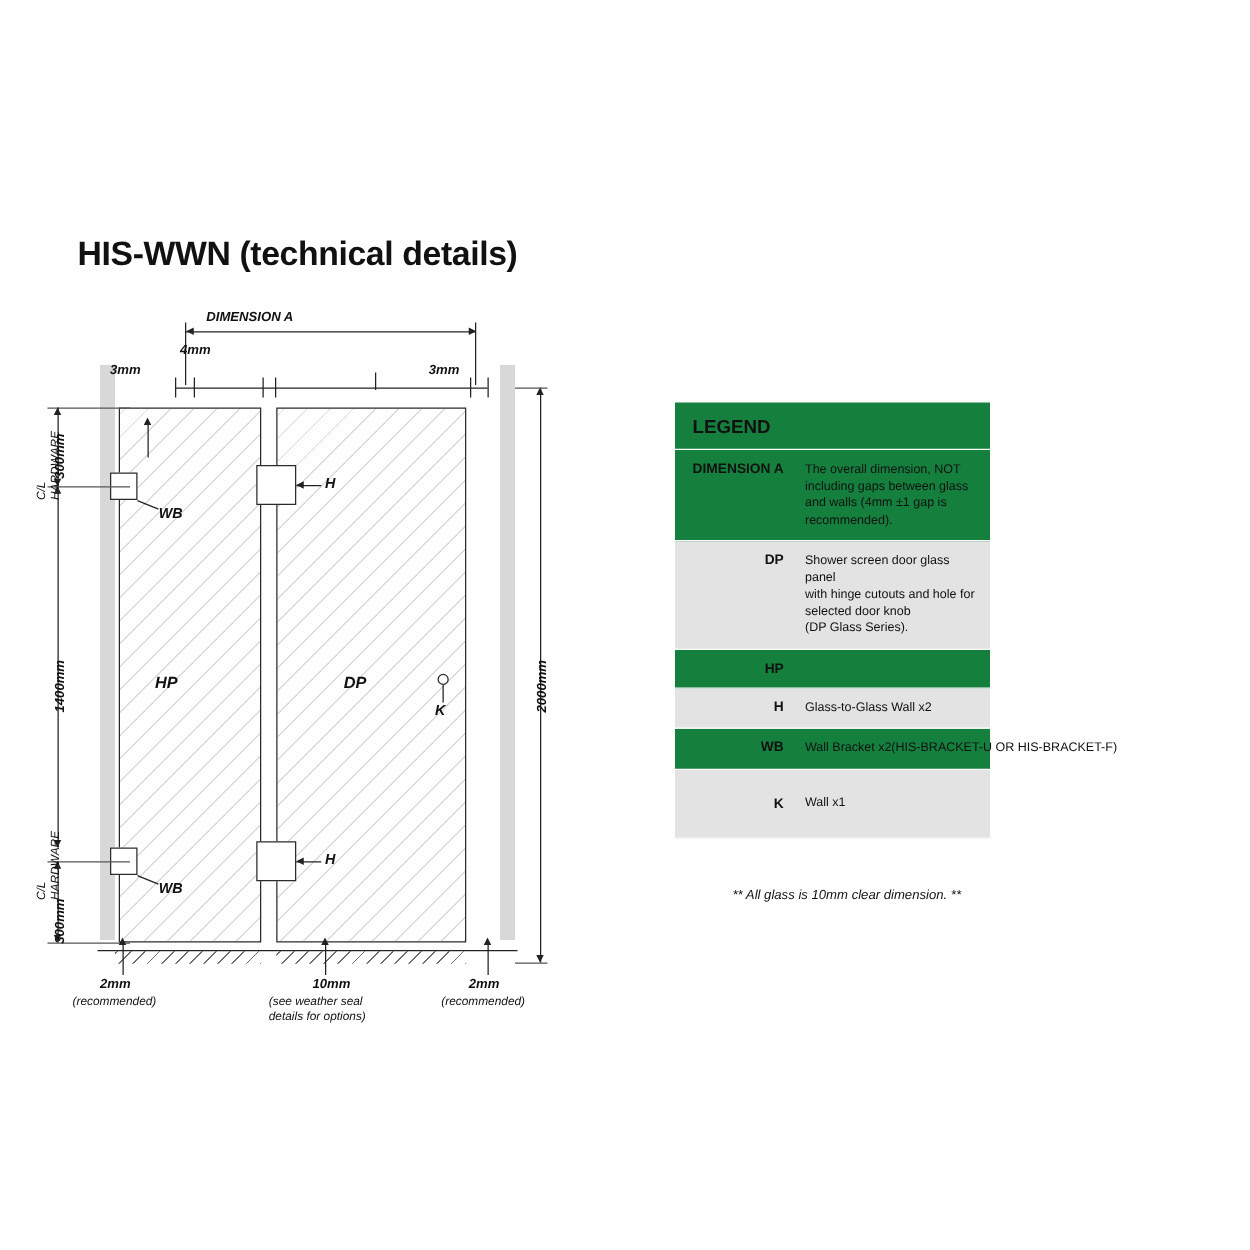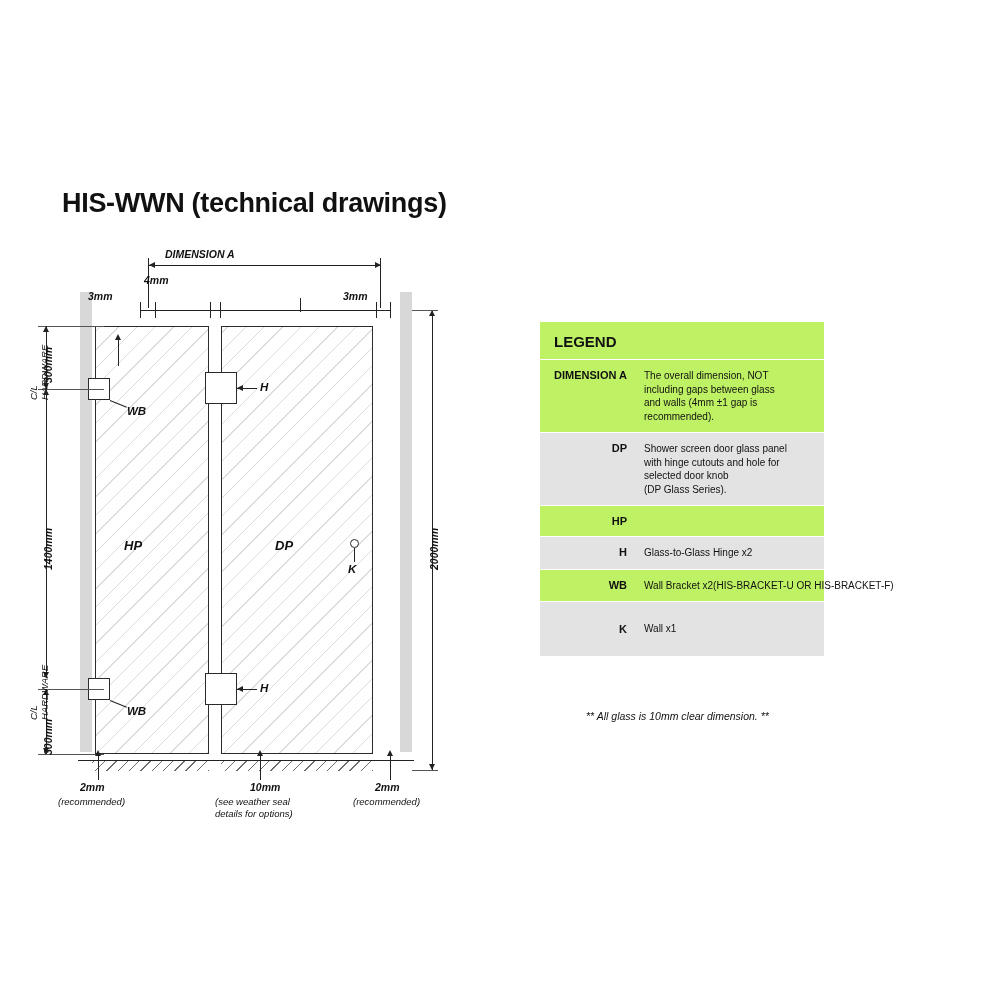--- a/index.html
+++ b/index.html
@@ -164,22 +164,22 @@
         rgba(255,255,255,0) 1px,
         rgba(255,255,255,0) 8px
       );
   }
 
   
   #legend {
     position: absolute;
     left: 540px;
     top: 322px;
-    width: 284px;
-    background: #bef264;
+    width: 252px;
+    background: #15803d;
     font-size: 11px;
   }
   #legend .legend-title {
     padding: 11px 14px 9px 14px;
     font-size: 15px;
     font-weight: bold;
     color: #111;
     border-bottom: 1px solid #ffffff;
   }
   .legend-row {
@@ -218,21 +218,21 @@
     top: 710px;
     font-size: 10.5px;
     font-style: italic;
     color: #111;
     white-space: nowrap;
   }
 </style>
 </head>
 <body>
 
-<div id="page-title">HIS-WWN (technical drawings)</div>
+<div id="page-title">HIS-WWN (technical details)</div>
 
 <div id="drawing">
 
   <div class="wall" style="left:20px; top:42px; width:12px; height:460px;"></div>
   <div class="wall" style="left:340px; top:42px; width:12px; height:460px;"></div>
 
   <div class="line-v" style="left:88px; top:8px; height:50px;"></div>
   <div class="line-v" style="left:320px; top:8px; height:50px;"></div>
   <div class="line-h" style="left:88px; top:15px; width:232px;"></div>
   <div class="arrow left" style="left:89px; top:12px;"></div>
@@ -355,21 +355,21 @@
 selected door knob
 (DP Glass Series).</div>
   </div>
 
   <div class="legend-row">
     <div class="legend-key">HP</div>
   </div>
 
   <div class="legend-row alt">
     <div class="legend-key">H</div>
-    <div class="legend-desc">Glass-to-Glass Hinge x2</div>
+    <div class="legend-desc">Glass-to-Glass Wall x2</div>
   </div>
 
   <div class="legend-row">
     <div class="legend-key">WB</div>
     <div class="legend-desc nowrap">Wall Bracket x2(HIS-BRACKET-U OR HIS-BRACKET-F)</div>
   </div>
 
   <div class="legend-row alt" style="min-height:54px; align-items:center;">
     <div class="legend-key">K</div>
     <div class="legend-desc">Wall x1</div>

